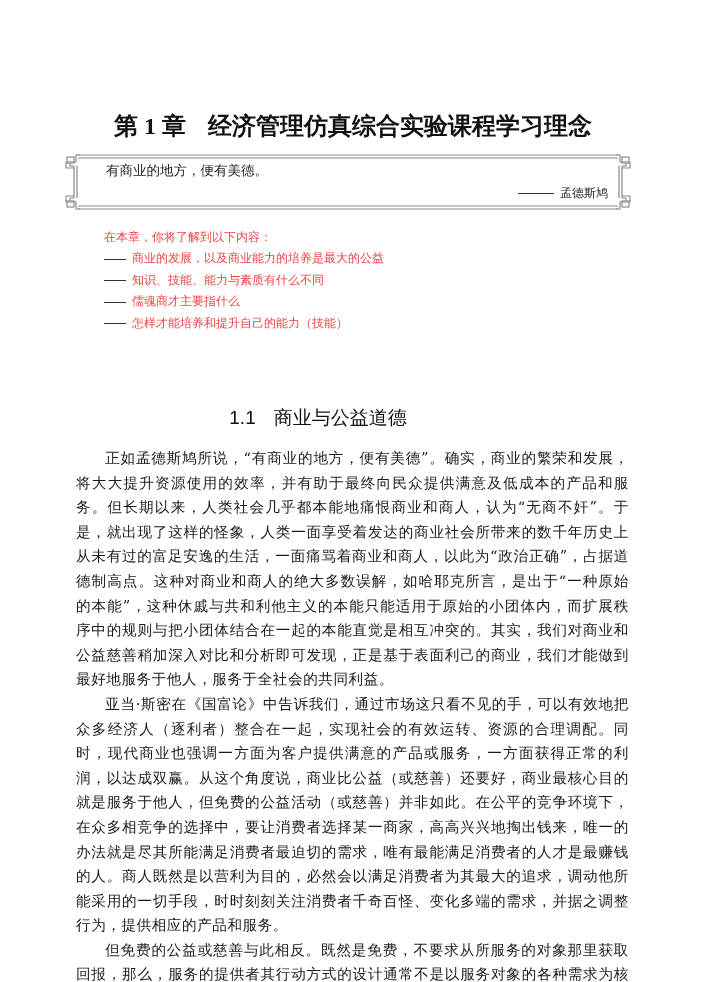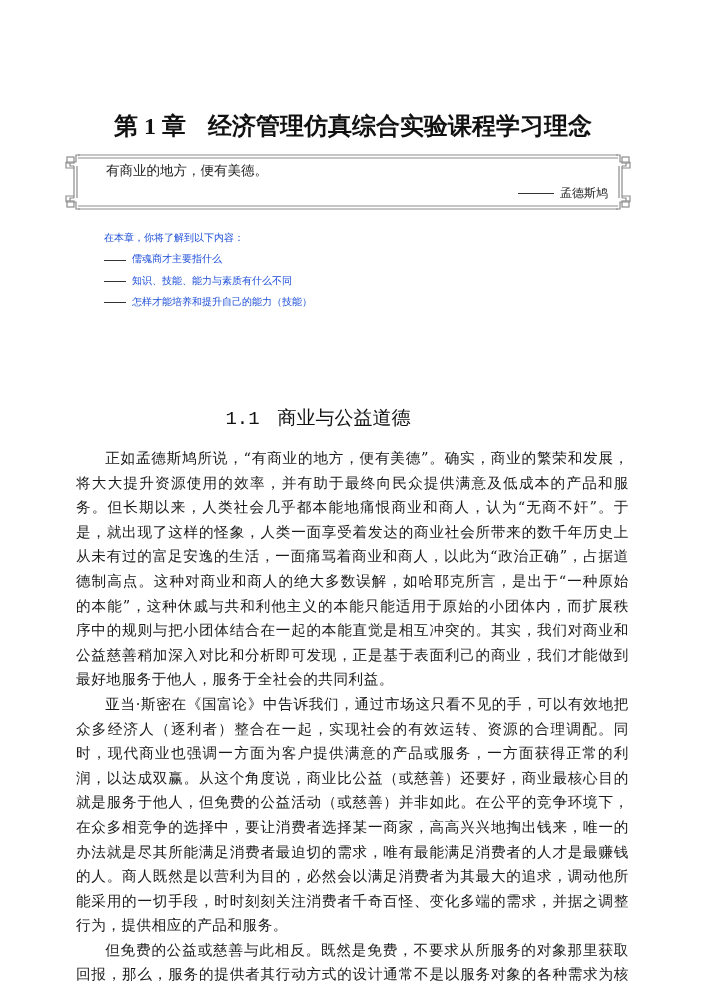--- a/index.html
+++ b/index.html
@@ -19,27 +19,27 @@
   .quote-text {
     position: absolute; left: 34px; top: 7px; font-family: "DejaVu Serif", "Liberation Serif", serif;
     font-size: 13.5px; color: #222;
   }
   .quote-author {
     position: absolute; right: 10px; top: 30px; font-family: "DejaVu Serif", "Liberation Serif", serif;
     font-size: 12px; color: #222;
   }
   .quote-author .dash { display: inline-block; width: 36px; border-top: 1px solid #333; vertical-align: middle; margin-right: 6px; }
 
-  .intro { position: absolute; left: 104px; top: 227px; font-family: Liberation Serif, serif; font-size: 10px; color: #1d4ed8; }
+  .intro { position: absolute; left: 104px; top: 227px; font-family: Liberation Sans, sans-serif; font-size: 12px; color: #ef4444; }
   .intro-line { height: 21.4px; line-height: 21.4px; white-space: nowrap; }
   .intro-line .dash { display: inline-block; width: 22px; border-top: 1px solid #333; vertical-align: middle; margin-right: 6px; }
 
   .section-title {
     position: absolute; left: 0; width: 636px; top: 405px; text-align: center;
-    font-family: Liberation Mono, monospace; font-size: 19px; color: #111;
+    font-family: Liberation Sans, sans-serif; font-size: 19px; color: #111;
   }
   .section-title .num { margin-right: 18px; }
 
   .body-text {
     position: absolute; left: 76px; top: 446px; width: 553px;
     font-family: "DejaVu Serif", "Liberation Serif", serif; font-size: 14.6px; color: #1a1a1a;
   }
   .para { margin: 0; line-height: 24.6px; text-align: justify; text-align-last: left; text-indent: 2em; letter-spacing: 0.55px; }
 </style>
 </head>
@@ -71,22 +71,23 @@
       </g>
     </svg>
     <div class="quote-text">有商业的地方，便有美德。</div>
     <div class="quote-author">
       <span class="dash"></span><span>孟德斯鸠</span>
     </div>
   </div>
 
   <div class="intro">
     <div class="intro-line">在本章，你将了解到以下内容：</div>
+    <div class="intro-line"><span class="dash"></span><span>商业的发展，以及商业能力的培养是最大的公益</span></div>
+    <div class="intro-line"><span class="dash"></span><span>知识、技能、能力与素质有什么不同</span></div>
     <div class="intro-line"><span class="dash"></span><span>儒魂商才主要指什么</span></div>
-    <div class="intro-line"><span class="dash"></span><span>知识、技能、能力与素质有什么不同</span></div>
     <div class="intro-line"><span class="dash"></span><span>怎样才能培养和提升自己的能力（技能）</span></div>
   </div>
 
   <div class="section-title">
     <span class="num">1.1</span><span>商业与公益道德</span>
   </div>
 
   <div class="body-text">
     <p class="para">正如孟德斯鸠所说，“有商业的地方，便有美德”。确实，商业的繁荣和发展，将大大提升资源使用的效率，并有助于最终向民众提供满意及低成本的产品和服务。但长期以来，人类社会几乎都本能地痛恨商业和商人，认为“无商不奸”。于是，就出现了这样的怪象，人类一面享受着发达的商业社会所带来的数千年历史上从未有过的富足安逸的生活，一面痛骂着商业和商人，以此为“政治正确”，占据道德制高点。这种对商业和商人的绝大多数误解，如哈耶克所言，是出于“一种原始的本能”，这种休戚与共和利他主义的本能只能适用于原始的小团体内，而扩展秩序中的规则与把小团体结合在一起的本能直觉是相互冲突的。其实，我们对商业和公益慈善稍加深入对比和分析即可发现，正是基于表面利己的商业，我们才能做到最好地服务于他人，服务于全社会的共同利益。</p>
     <p class="para">亚当·斯密在《国富论》中告诉我们，通过市场这只看不见的手，可以有效地把众多经济人（逐利者）整合在一起，实现社会的有效运转、资源的合理调配。同时，现代商业也强调一方面为客户提供满意的产品或服务，一方面获得正常的利润，以达成双赢。从这个角度说，商业比公益（或慈善）还要好，商业最核心目的就是服务于他人，但免费的公益活动（或慈善）并非如此。在公平的竞争环境下，在众多相竞争的选择中，要让消费者选择某一商家，高高兴兴地掏出钱来，唯一的办法就是尽其所能满足消费者最迫切的需求，唯有最能满足消费者的人才是最赚钱的人。商人既然是以营利为目的，必然会以满足消费者为其最大的追求，调动他所能采用的一切手段，时时刻刻关注消费者千奇百怪、变化多端的需求，并据之调整行为，提供相应的产品和服务。</p>

